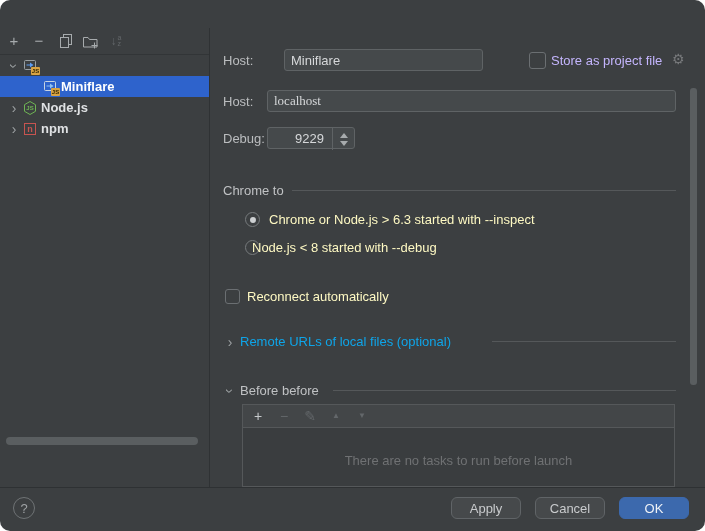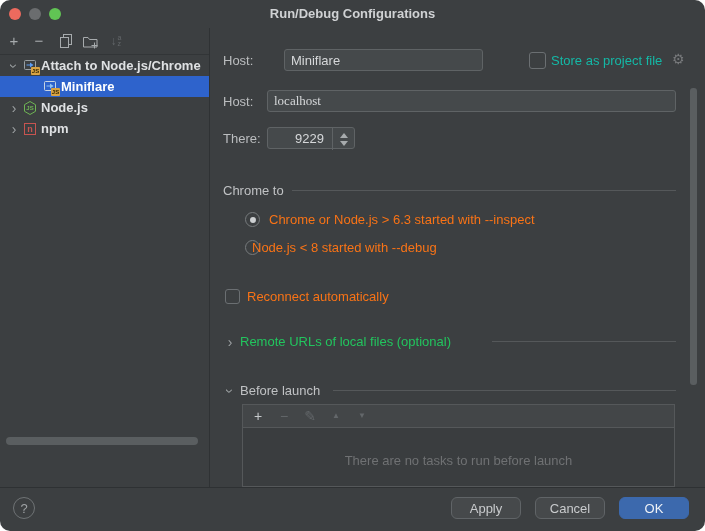--- a/index.html
+++ b/index.html
@@ -52,21 +52,21 @@
   .gear{position:absolute;left:672px;top:51px;color:#77797b;font-size:14px}
 
   .port-spinner{position:absolute;left:332px;top:128px;width:22px;height:22px;border-left:1px solid #5f6365;
                 display:flex;flex-direction:column;align-items:center;justify-content:center;gap:3px}
   .sp-up{width:0;height:0;border-left:4px solid transparent;border-right:4px solid transparent;border-bottom:5px solid #a7abad}
   .sp-down{width:0;height:0;border-left:4px solid transparent;border-right:4px solid transparent;border-top:5px solid #a7abad}
 
   .section-line{position:absolute;height:1px;background:#55585a}
   .radio{position:absolute;width:15px;height:15px;border:1px solid #777b7d;border-radius:50%;box-sizing:border-box}
   .radio .dot{position:absolute;left:3.5px;top:3.5px;width:6px;height:6px;border-radius:50%;background:#cdd0d2}
-  .radio-label{position:absolute;color:#f97316}
+  .radio-label{position:absolute;color:#fef9c3}
   .cbx{position:absolute;width:15px;height:15px;border:1px solid #6b6f72;border-radius:3px;box-sizing:border-box}
 
   .bl-panel{position:absolute;left:242px;top:404px;width:433px;height:83px;background:#3a3d3f;border:1px solid #55585a;box-sizing:border-box}
   .bl-toolbar{position:absolute;left:0;top:0;width:100%;height:23px;background:#434648;border-bottom:1px solid #55585a;box-sizing:border-box}
   .bl-icon{position:absolute;top:2px;width:18px;height:18px;text-align:center;line-height:18px;font-size:14px;color:#c7cacc}
   .bl-icon.dim{color:#63676a}
   .bl-icon.tri{font-size:8px}
   .bl-empty{position:absolute;left:0;top:48px;width:100%;text-align:center;color:#6f7173;font-size:13px}
 
   .v-scrollbar{position:absolute;left:690px;top:88px;width:7px;height:297px;border-radius:3px;background:#5a5e60}
@@ -79,26 +79,20 @@
        color:#c9cbcd;font-size:13px;text-align:center;line-height:20px;box-sizing:border-box}
   .btn.primary{background:#3c69ad;border-color:#3c69ad;color:#eef2f7}
 
   svg{display:block}
 </style>
 </head>
 <body>
 
 <div id="window">
 
-  <div class="titlebar">
-    <span class="traffic t-red"></span>
-    <span class="traffic t-gray"></span>
-    <span class="traffic t-green"></span>
-    <div class="win-title">Run/Debug Configurations</div>
-  </div>
 
   <div class="lp-toolbar">
     <span class="tb-icon" style="left:5px">+</span>
     <span class="tb-icon" style="left:30px">−</span>
     <span class="tb-icon" style="left:57px">
       <svg width="16" height="16" viewBox="0 0 16 16">
         <rect x="5.5" y="1.5" width="8" height="10" fill="none" stroke="#a7abad"></rect>
         <rect x="2.5" y="4.5" width="8" height="10" fill="#3c3f41" stroke="#a7abad"></rect>
       </svg>
     </span>
@@ -122,21 +116,20 @@
     <div class="tree-row" style="top:0px">
       <span class="chev down">›</span>
       <span class="tree-icon">
         <svg width="16" height="16" viewBox="0 0 16 16">
           <rect x="2.5" y="2.5" width="11" height="9" rx="1" fill="none" stroke="#9aa0a3"></rect>
           <path d="M4.5 7 h4.5" stroke="#5d9df2" fill="none"></path>
           <path d="M8 4.5 L11.5 7 L8 9.5 z" fill="#5d9df2"></path>
         </svg>
         <span class="badge">JS</span>
       </span>
-      <span class="tree-label">Attach to Node.js/Chrome</span>
     </div>
 
     <div class="tree-row selected" style="top:21px">
       <span class="tree-icon indent1" style="margin-left:42px">
         <svg width="16" height="16" viewBox="0 0 16 16">
           <rect x="2.5" y="2.5" width="11" height="9" rx="1" fill="none" stroke="#c8d4e2"></rect>
           <path d="M4.5 7 h4.5" stroke="#8fc2f5" fill="none"></path>
           <path d="M8 4.5 L11.5 7 L8 9.5 z" fill="#8fc2f5"></path>
         </svg>
         <span class="badge">JS</span>
@@ -167,27 +160,27 @@
     </div>
   </div>
 
   <div class="h-scrollbar"></div>
 
   <div class="v-divider"></div>
 
   <div class="form-label" style="left:223px;top:53px">Host:</div>
   <input class="field" style="left: 284px; top: 49px; width: 199px; height: 22px;" value="Miniflare">
   <span class="store-box"></span>
-  <div class="form-label" style="left:551px;top:53px;color:#14b8a6">Store as project file</div>
+  <div class="form-label" style="left:551px;top:53px;color:#c4b5fd">Store as project file</div>
   <span class="gear">⚙</span>
 
   <div class="form-label" style="left:223px;top:94px">Host:</div>
   <input class="field" style="left: 267px; top: 90px; width: 409px; height: 22px; font-family: Liberation Serif, serif;" value="localhost">
 
-  <div class="form-label" style="left:223px;top:131px">There:</div>
+  <div class="form-label" style="left:223px;top:131px">Debug:</div>
   <input class="field" style="left: 267px; top: 127px; width: 88px; height: 22px; text-align: right; padding-right: 30px;" value="9229">
   <span class="port-spinner">
     <span class="sp-up"></span>
     <span class="sp-down"></span>
   </span>
 
   <div class="form-label" style="left:223px;top:183px;color:#c0c2c4">Chrome to</div>
   <div class="section-line" style="left:292px;top:190px;width:384px"></div>
 
   <span class="radio" style="left:245px;top:212px">
@@ -195,25 +188,25 @@
   </span>
   <div class="radio-label" style="left:269px;top:212px">Chrome or Node.js &gt; 6.3 started with --inspect</div>
 
   <span class="radio" style="left:245px;top:240px"></span>
   <div class="radio-label" style="left:252px;top:240px">Node.js &lt; 8 started with --debug</div>
 
   <span class="cbx" style="left:225px;top:289px"></span>
   <div class="radio-label" style="left:247px;top:289px">Reconnect automatically</div>
 
   <span class="chev right" style="position:absolute;left:222px;top:334px;margin-left:0">›</span>
-  <div class="form-label" style="left:240px;top:334px;color:#22c55e">Remote URLs of local files (optional)</div>
+  <div class="form-label" style="left:240px;top:334px;color:#0ea5e9">Remote URLs of local files (optional)</div>
   <div class="section-line" style="left:492px;top:341px;width:184px"></div>
 
   <span class="chev down" style="position:absolute;left:222px;top:383px;margin-left:0">›</span>
-  <div class="form-label" style="left:240px;top:383px;color:#c0c2c4">Before launch</div>
+  <div class="form-label" style="left:240px;top:383px;color:#c0c2c4">Before before</div>
   <div class="section-line" style="left:333px;top:390px;width:343px"></div>
 
   <div class="bl-panel">
     <div class="bl-toolbar">
       <span class="bl-icon" style="left:6px">+</span>
       <span class="bl-icon dim" style="left:32px">−</span>
       <span class="bl-icon dim" style="left:58px">✎</span>
       <span class="bl-icon dim tri" style="left:84px">▲</span>
       <span class="bl-icon dim tri" style="left:110px">▼</span>
     </div>

